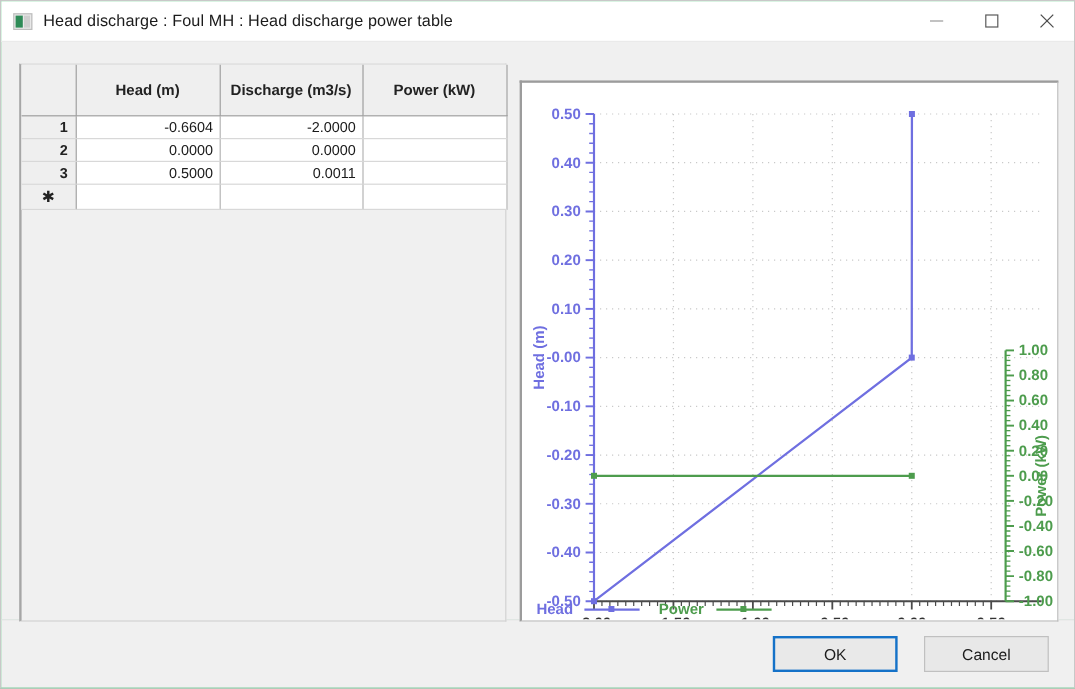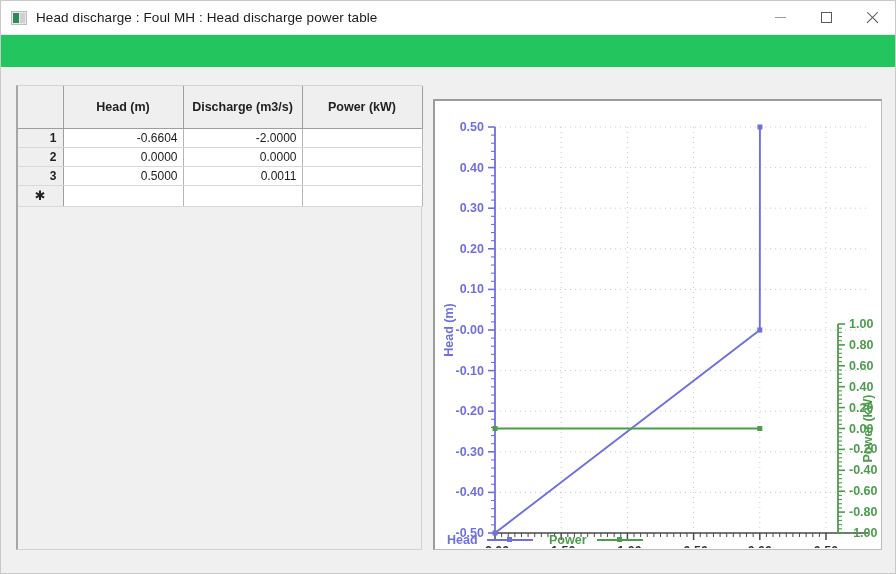--- a/index.html
+++ b/index.html
@@ -52,21 +52,20 @@
   .glyph-close::before,.glyph-close::after{
     content:"";position:absolute;left:-1px;top:6px;width:15px;height:1.3px;background:#4a4a4a;
   }
   .glyph-close::before{transform:rotate(45deg);}
   .glyph-close::after{transform:rotate(-45deg);}
 
   
   #content{
     flex:1 1 auto;position:relative;
     background:#f0f0f0;
-    margin-top:32px;
   }
 
   
   #table-panel{
     position:absolute;left:15px;top:18px;width:406px;height:465px;
     background:#f0f0f0;
     border:1px solid #d3d3d3;border-left:2px solid #a6a6a6;
     box-sizing:border-box;
   }
   table#grid{
@@ -428,14 +427,18 @@
             <rect x="72" y="436" width="5" height="5" fill="#6f6fe0"></rect>
             <text x="114" y="443" fill="#4d9c4d" text-anchor="start" style="font-family:&quot;Liberation Sans&quot;,sans-serif;font-size:12.5px;font-weight:bold;">Power</text>
             <line x1="162" y1="439" x2="208" y2="439" stroke="#4d9c4d" stroke-width="1.8"></line>
             <rect x="182" y="436" width="5" height="5" fill="#4d9c4d"></rect>
           </g>
         </svg>
     </div>
 
   </div>
 
+  <div id="footer">
+    <div class="dlgbtn primary">OK</div>
+    <div class="dlgbtn">Cancel</div>
+  </div>
 
 </div>
 
 </body></html>

